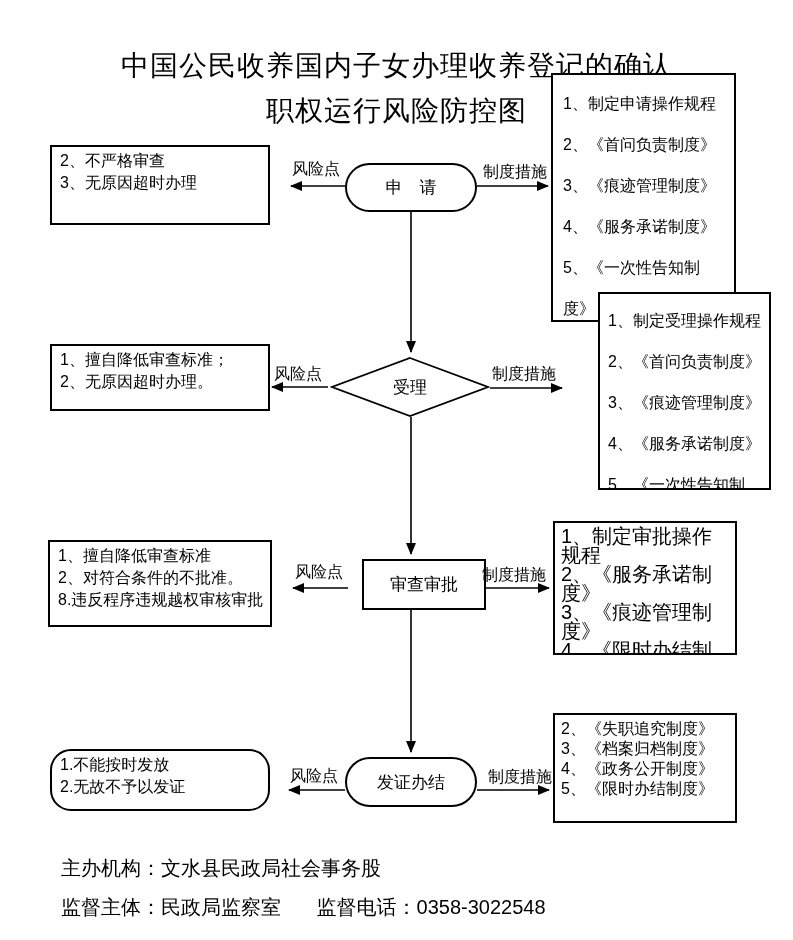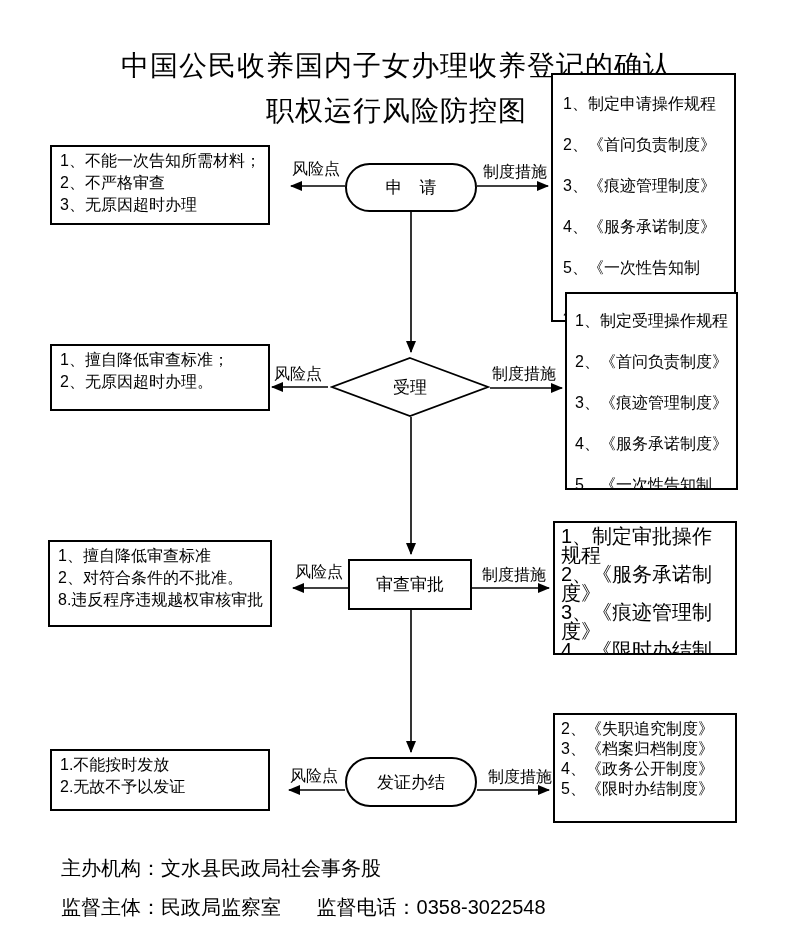--- a/index.html
+++ b/index.html
@@ -12,36 +12,36 @@
   .title { position:absolute; top:14px; left:0; width:100%; text-align:center;
            font-size:28px; line-height:45px; letter-spacing:1px;margin-top:29px; }
   .wires { position:absolute; top:0; left:0; width:793px; height:940px; z-index:1; }
   .wires line { stroke:#000; stroke-width:1.6; }
 
   .node { position:absolute; z-index:2; background:#fff; border:2px solid #000;
           display:flex; align-items:center; justify-content:center;
           font-size:17px; }
   .stadium { border-radius:25px; }
   .n1 { left:345px; top:163px; width:132px; height:49px; }
-  .n3 { left:348px; top:559px; width:124px; height:51px; }
+  .n3 { left:362px; top:559px; width:124px; height:51px; }
   .n4 { left:345px; top:757px; width:132px; height:50px;text-align:center; }
   .diamond { position:absolute; z-index:2; left:330px; top:357px; width:160px; height:60px;
              border:none; background:transparent; display:flex; align-items:center; justify-content:center; font-size:17px; }
   .diamond svg { position:absolute; inset:0; }
   .diamond span { position:relative; z-index:1; }
 
   .box { position:absolute; z-index:2; border:2px solid #000; background:#fff;
          overflow:hidden; }
   .risk  { font-size:16px; line-height:22px; padding:3px 6px 0 8px; }
   .rb1 { left:50px;  top:145px; width:220px; height:80px; }
   .rb2 { left:50px;  top:344px; width:220px; height:67px; }
   .rb3 { left:48px;  top:540px; width:224px; height:87px; }
-  .rb4 { left:50px;  top:749px; width:220px; height:62px; }
+  .rb4 { left:50px;  top:749px; width:220px; height:62px;border-radius:21px; }
   .mb1 { left:551px; top:73px;  width:185px; height:249px; font-size:16px; line-height:41px; padding:8px 4px 0 10px; }
-  .mb2 { left:565px; top:292px; width:173px; height:198px; font-size:16px; line-height:41px; padding:6px 4px 0 8px; }
+  .mb2 { left:598px; top:292px; width:173px; height:198px; font-size:16px; line-height:41px; padding:6px 4px 0 8px; }
   .mb3 { left:553px; top:521px; width:184px; height:134px; font-size:20px; line-height:19px; padding:4px 10px 0 6px; }
   .mb4 { left:553px; top:713px; width:184px; height:110px; font-size:16px; line-height:20px; padding:4px 6px 0 6px; }
 
   .lbl { position:absolute; z-index:2; font-size:16px; white-space:nowrap; }
   .l1r { left:292px; top:159px; } .l1m { left:483px; top:162px; }
   .l2r { left:274px; top:364px; } .l2m { left:492px; top:364px; }
   .l3r { left:295px; top:562px; } .l3m { left:482px; top:565px; }
   .l4r { left:290px; top:766px; } .l4m { left:488px; top:767px; }
 
   .footer { position:absolute; left:61px; font-size:20px; white-space:nowrap; }
@@ -72,21 +72,20 @@
     <line x1="477" y1="186" x2="548" y2="186" marker-end="url(#arw)"></line>
     <line x1="328" y1="387" x2="272" y2="387" marker-end="url(#arw)"></line>
     <line x1="490" y1="388" x2="562" y2="388" marker-end="url(#arw)"></line>
     <line x1="348" y1="588" x2="293" y2="588" marker-end="url(#arw)"></line>
     <line x1="472" y1="588" x2="549" y2="588" marker-end="url(#arw)"></line>
     <line x1="345" y1="790" x2="289" y2="790" marker-end="url(#arw)"></line>
     <line x1="477" y1="790" x2="549" y2="790" marker-end="url(#arw)"></line>
   </svg>
 
   <div class="box risk rb1">
-      <div class="li">1、不能一次告知所需材料；</div>
       <div class="li">2、不严格审查</div>
       <div class="li">3、无原因超时办理</div>
     </div>
   <span class="lbl l1r">风险点</span>
   <div class="node stadium n1">
     <span>申　请</span>
   </div>
   <span class="lbl l1m">制度措施</span>
   <div class="box mb1">
       <div class="li">1、制定申请操作规程</div>

